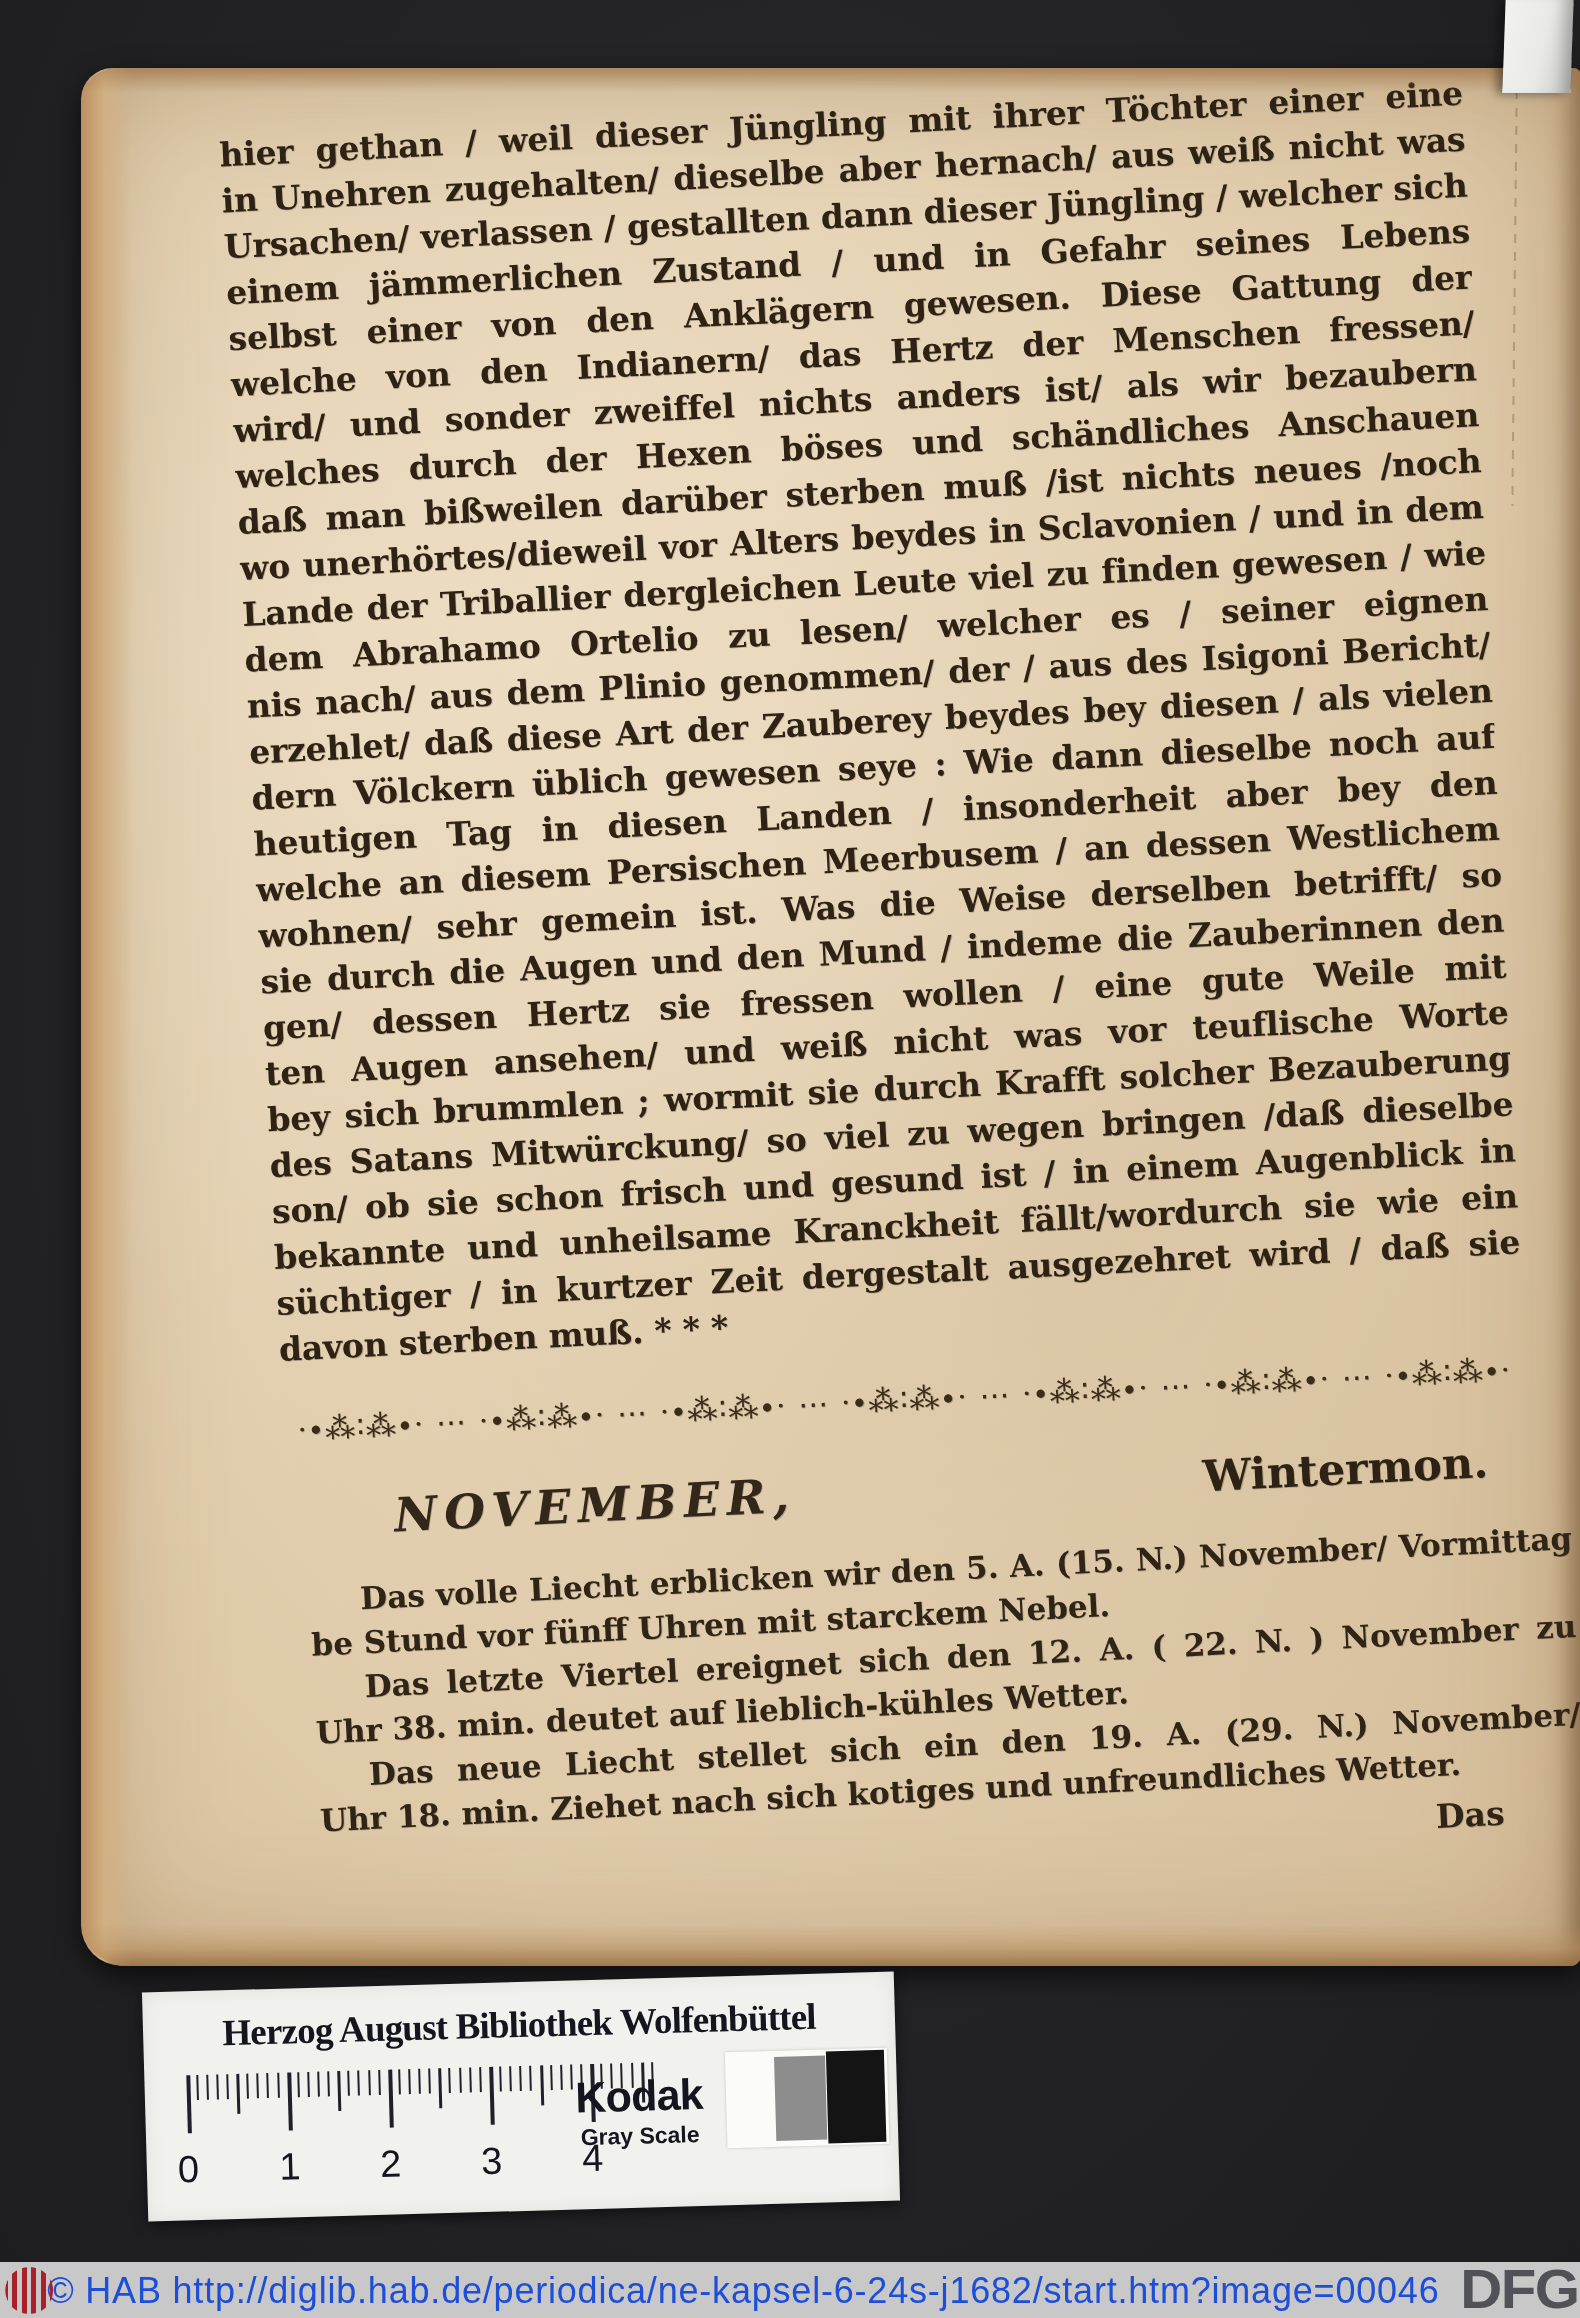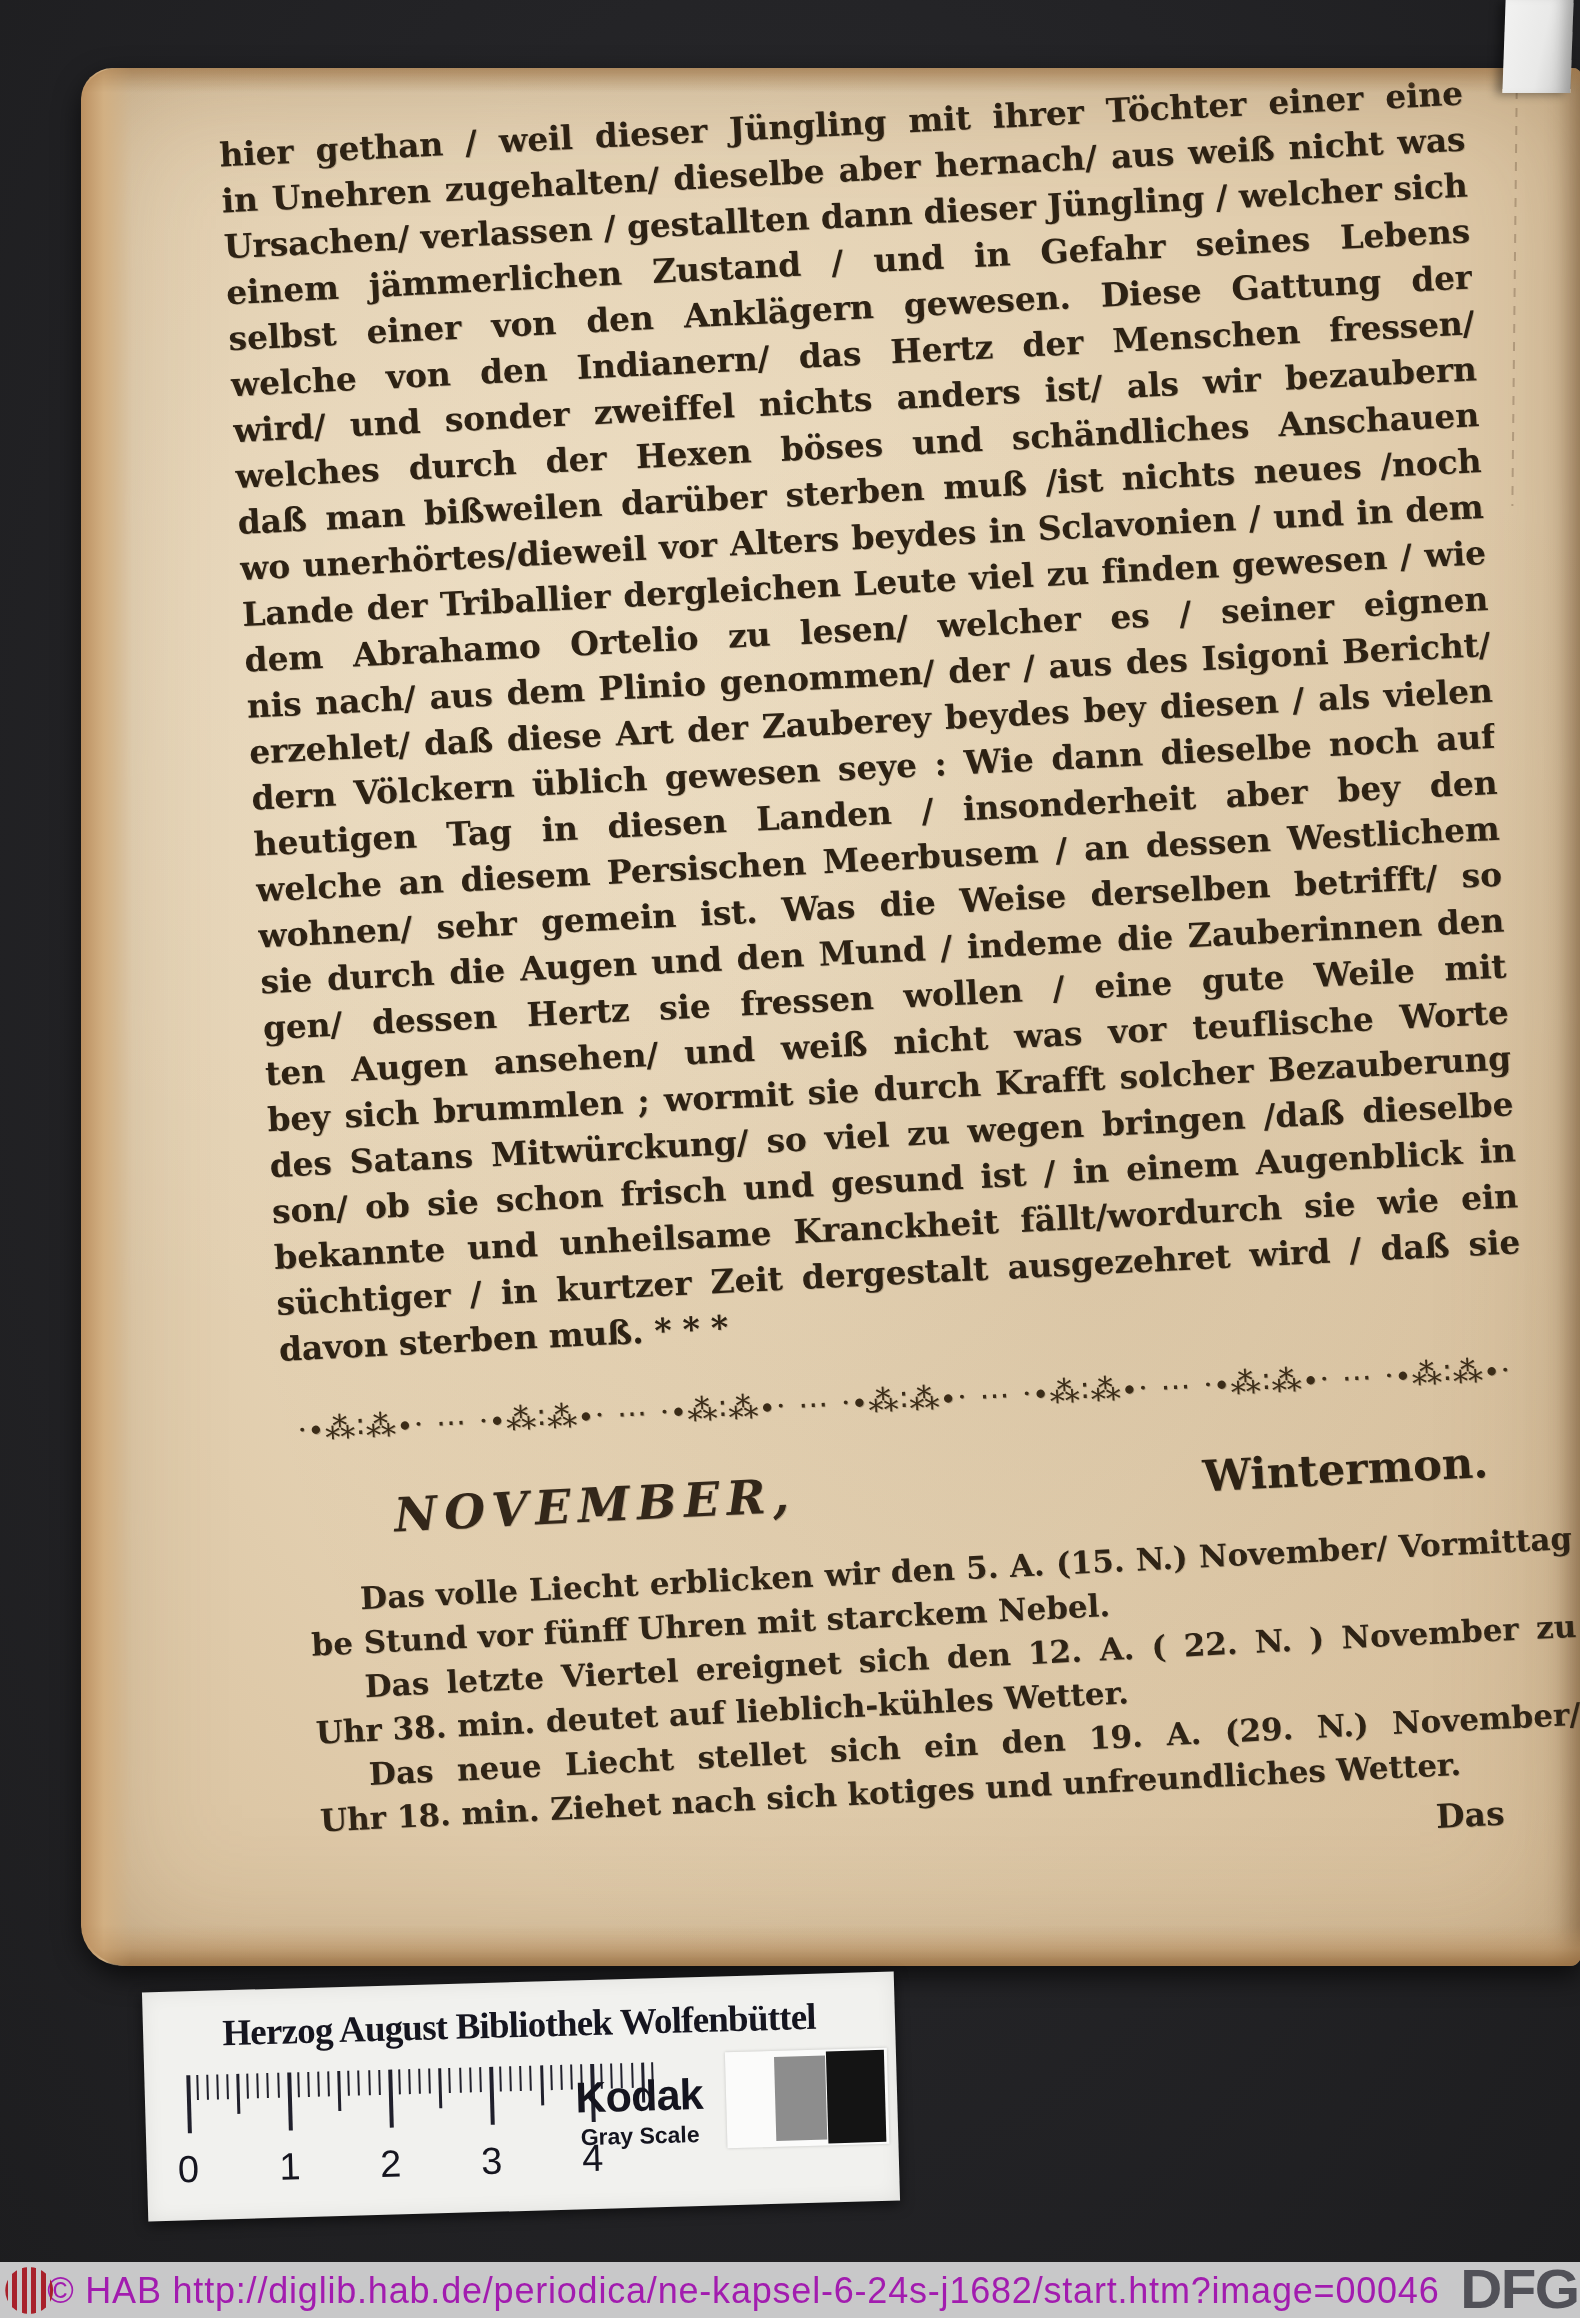--- a/index.html
+++ b/index.html
@@ -74,21 +74,21 @@
   .sw{position:absolute;top:6.3px;height:84px;}
   .sw-gray{left:49px;width:51px;background:#8d8d8d;}
   .sw-black{left:101px;top:2.4px;width:58px;height:92px;background:#141414;}
   
   .footer{position:absolute;left:0;top:2262px;width:1581px;height:57px;background:#c8c8c9;
     display:flex;align-items:center;}
   .hab-logo{width:52px;height:49px;margin-left:3.2px;margin-right:-8px;flex:0 0 auto;
     background:repeating-linear-gradient(90deg,#a8212a 0 4.7px, rgba(168,33,42,0) 4.7px 9.5px);
     clip-path:ellipse(46% 48% at 50% 50%);}
   .footer-text{font-family:"Liberation Sans", sans-serif;font-size:36px;letter-spacing:0.8px;
-    color:#a21caf;white-space:nowrap;}
+    color:#1d4ed8;white-space:nowrap;}
   .dfg{position:absolute;right:3.2px;top:2262px;height:57px;line-height:55px;z-index:3;
     font-family:"Liberation Sans", sans-serif;font-weight:900;font-size:55px;letter-spacing:-1.6px;
     color:#515158;transform:scaleX(1.06);transform-origin:right center;}
 </style>
 </head>
 <body>
 
 <div class="stage">
 
   <div class="page">

